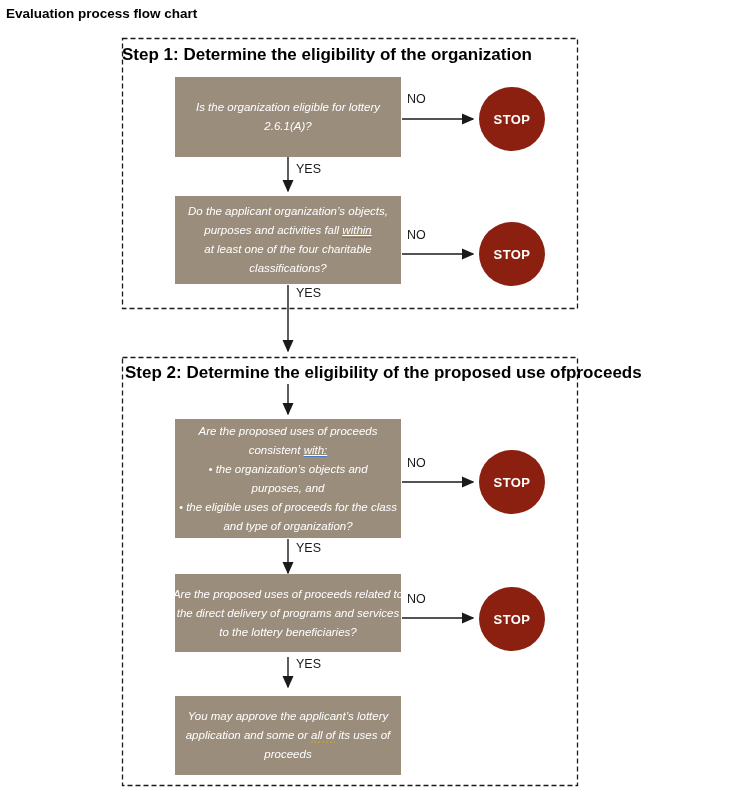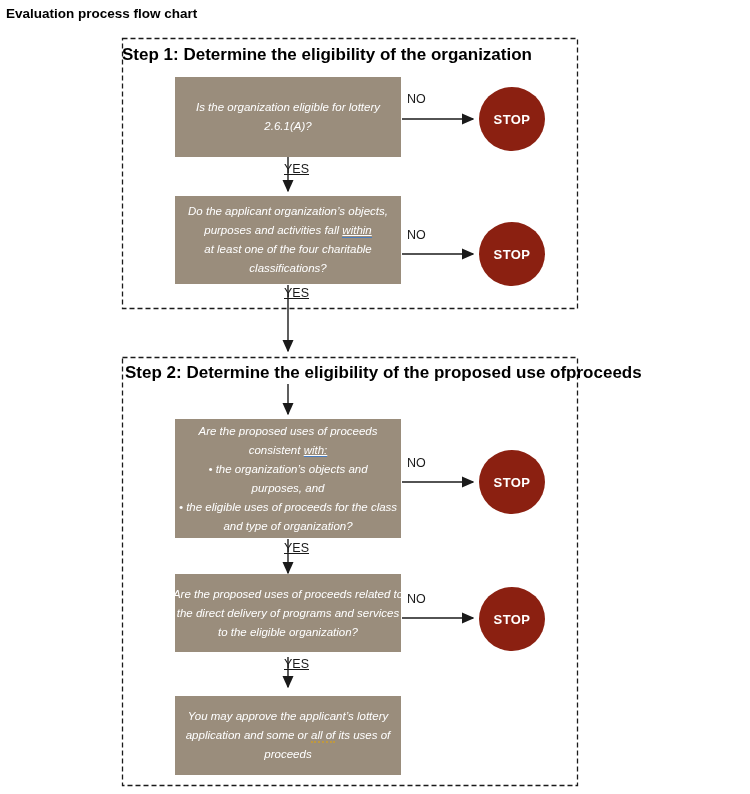--- a/index.html
+++ b/index.html
@@ -93,21 +93,21 @@
     display:flex;
     align-items:center;
     justify-content:center;
   }
   .flow-label{
     position:absolute;
     font-size:12.5px;
     color:#1a1a1a;
   }
   .label-no{left:407px;}
-  .label-yes{left:284px;text-decoration:underline;}
+  .label-yes{left:296px;}
 </style>
 </head>
 <body>
 
 <div class="canvas">
 
   <svg class="arrow-layer" width="750" height="794" viewBox="0 0 750 794">
     <defs>
       <marker id="ah" markerWidth="9" markerHeight="8" refX="8" refY="4" orient="auto">
         <path d="M0,0 L9,4 L0,8 Z" fill="#1a1a1a"></path>
@@ -145,21 +145,21 @@
       <div class="box-line"><span>Are the proposed uses of proceeds</span></div>
       <div class="box-line"><span>consistent </span><span class="u-blue">with:</span></div>
       <div class="box-line"><span>• the organization’s objects and</span></div>
       <div class="box-line"><span>purposes, and</span></div>
       <div class="box-line"><span>• the eligible uses of proceeds for the class</span></div>
       <div class="box-line"><span>and type of organization?</span></div>
     </div>
   <div class="qbox" style="top:574px;height:78px;">
       <div class="box-line"><span>Are the proposed uses of proceeds related to</span></div>
       <div class="box-line"><span>the direct delivery of programs and services</span></div>
-      <div class="box-line"><span>to the eligible organization?</span></div>
+      <div class="box-line"><span>to the lottery beneficiaries?</span></div>
     </div>
   <div class="qbox" style="top:696px;height:79px;">
       <div class="box-line"><span>You may approve the applicant’s lottery</span></div>
       <div class="box-line"><span>application and some or </span><span class="u-dotted">all of</span><span> its uses of</span></div>
       <div class="box-line"><span>proceeds</span></div>
     </div>
 
   <div class="stop-circle" style="top:87px;">STOP</div>
   <div class="stop-circle" style="top:222px;">STOP</div>
   <div class="stop-circle" style="top:450px;">STOP</div>

